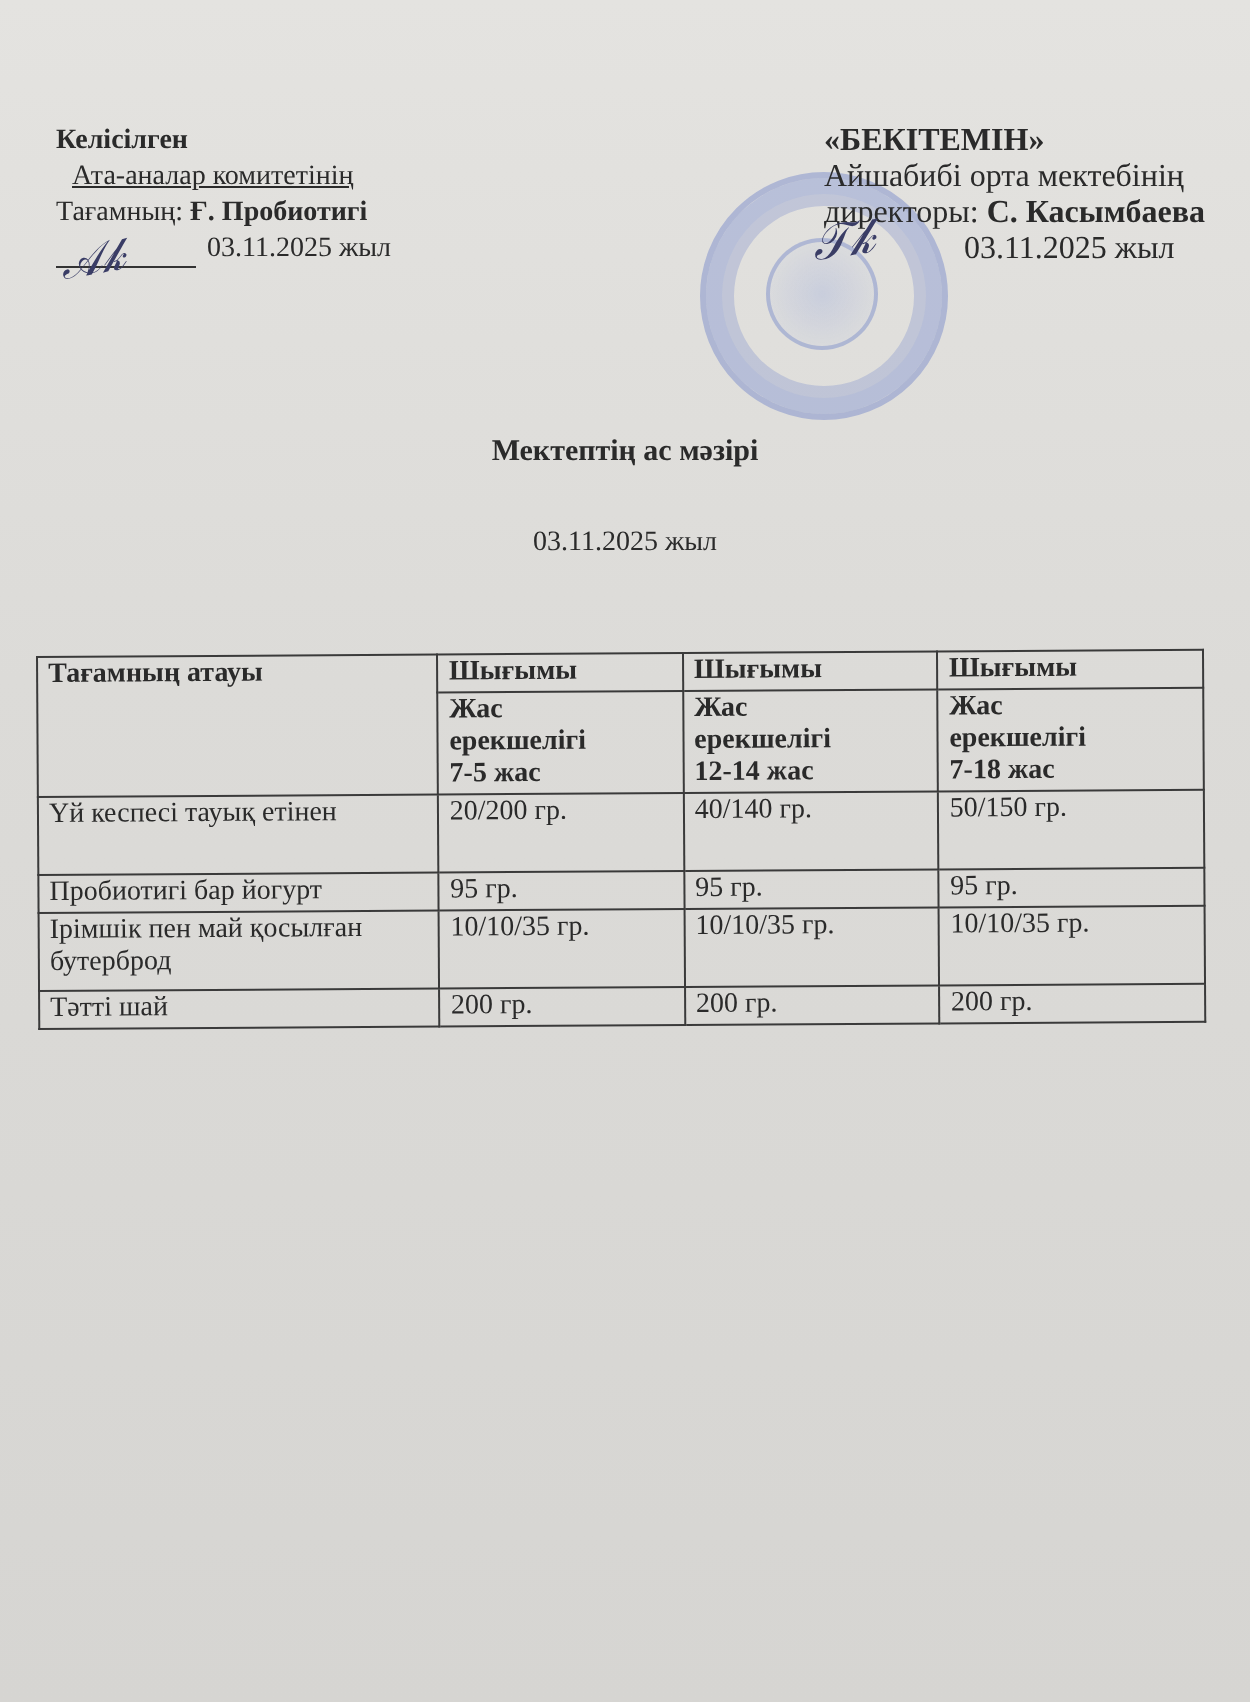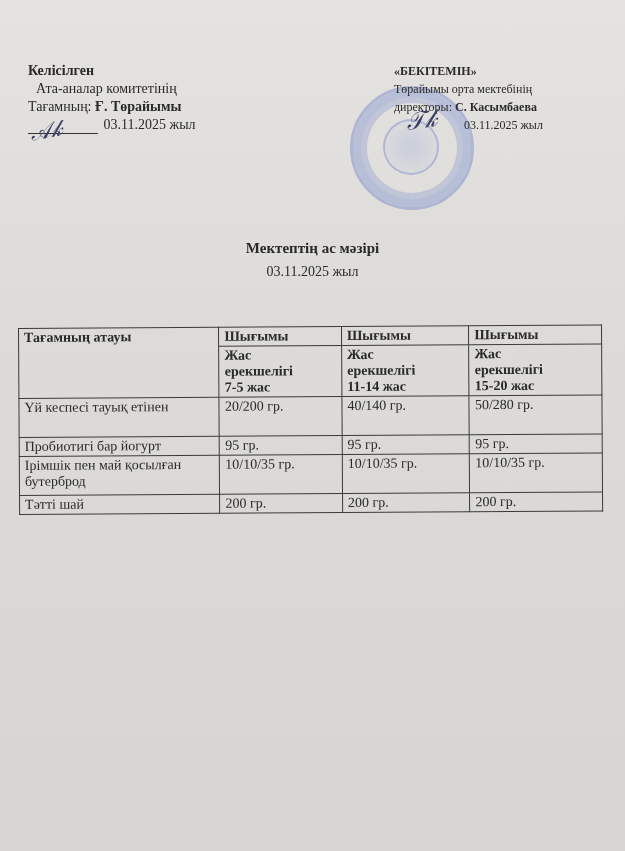--- a/index.html
+++ b/index.html
@@ -5,40 +5,40 @@
     html, body { margin: 0; padding: 0; }
     body {
       width: 625px; height: 851px; overflow: hidden;
       background: linear-gradient(180deg, #e4e3e0 0%, #dcdbd8 40%, #d6d5d2 100%);
       font-family: "Liberation Serif", serif;
       color: #2a2a2a;
       position: relative;
     }
     .page { position: absolute; inset: 0; }
     .left-block { position: absolute; left: 28px; top: 62px; font-size: 14px; line-height: 18px; }
-    .right-block { position: absolute; left: 394px; top: 62px; font-size: 12px; line-height: 18px; }
+    .right-block { position: absolute; left: 412px; top: 62px; font-size: 16px; line-height: 18px; }
     .bold { font-weight: bold; }
-    .indent1 { padding-left: 8px; }
+    .indent1 { padding-left: 8px; text-decoration: underline; }
     .sig-line { display: inline-block; border-bottom: 1px solid #333; width: 70px; margin-right: 2px; vertical-align: bottom; }
     .stamp {
       position: absolute; left: 350px; top: 86px; width: 118px; height: 118px;
       border-radius: 50%;
       border: 3px solid rgba(110,130,200,0.55);
       box-shadow: inset 0 0 0 8px rgba(140,160,220,0.25), inset 0 0 0 14px rgba(110,130,200,0.35);
       opacity: 0.8;
     }
     .stamp-inner {
       position: absolute; left: 30px; top: 30px; width: 52px; height: 52px; border-radius: 50%;
       border: 2px solid rgba(110,130,200,0.5);
       background: radial-gradient(circle, rgba(140,160,220,0.35) 0%, rgba(140,160,220,0.1) 70%);
     }
     .signature { position: absolute; font-family: "DejaVu Serif", serif; color: #3a3d66; font-style: italic; }
     .sig-left { left: 30px; top: 118px; font-size: 22px; transform: rotate(-10deg); }
     .sig-right { left: 406px; top: 106px; font-size: 24px; transform: rotate(-8deg); }
-    .title { position: absolute; left: 0; right: 0; top: 240px; text-align: center; font-weight: bold; font-size: 15px; }
+    .title { position: absolute; left: 0; right: 0; top: 218px; text-align: center; font-weight: bold; font-size: 15px; }
     .subtitle { position: absolute; left: 0; right: 0; top: 264px; text-align: center; font-size: 14px; }
     table.menu {
       position: absolute; left: 18px; top: 328px; width: 584px;
       border-collapse: collapse; font-size: 14px; line-height: 16px;
       transform: rotate(-0.35deg); transform-origin: left top;
     }
     table.menu td {
       border: 1px solid #3a3a3a; vertical-align: top; padding: 1px 5px;
     }
     .c1 { width: 187px; }
@@ -50,36 +50,36 @@
 </head>
 <body>
 
 <div class="page">
 
   <div class="left-block">
     <div class="bold">Келісілген</div>
     <div class="indent1">Ата-аналар комитетінің</div>
     <div>
       <span>Тағамның:</span>
-      <span class="bold">Ғ. Төрайымы</span>
+      <span class="bold">Ғ. Пробиотигі</span>
     </div>
     <div>
       <span class="sig-line"></span>
       <span>03.11.2025 жыл</span>
     </div>
   </div>
   <div class="signature sig-left">𝒜𝓀</div>
 
   <div class="stamp">
     <div class="stamp-inner"></div>
   </div>
 
   <div class="right-block">
     <div class="bold">«БЕКІТЕМІН»</div>
-    <div>Төрайымы орта мектебінің</div>
+    <div>Айшабибі орта мектебінің</div>
     <div>
       <span>директоры:</span>
       <span class="bold">С. Касымбаева</span>
     </div>
     <div style="padding-left:70px">
       <span>03.11.2025  жыл</span>
     </div>
   </div>
   <div class="signature sig-right">𝒯𝓀</div>
 
@@ -96,33 +96,33 @@
     </tr>
     <tr>
       <td class="hdr">
         <div>Жас</div>
         <div>ерекшелігі</div>
         <div>7-5 жас</div>
       </td>
       <td class="hdr">
         <div>Жас</div>
         <div>ерекшелігі</div>
-        <div>11-14 жас</div>
+        <div>12-14 жас</div>
       </td>
       <td class="hdr">
         <div>Жас</div>
         <div>ерекшелігі</div>
-        <div>15-20 жас</div>
+        <div>7-18 жас</div>
       </td>
     </tr>
     <tr>
       <td style="height:36px">Үй кеспесі тауық етінен</td>
       <td>20/200 гр.</td>
       <td>40/140 гр.</td>
-      <td>50/280 гр.</td>
+      <td>50/150 гр.</td>
     </tr>
     <tr>
       <td>Пробиотигі бар йогурт</td>
       <td>95 гр.</td>
       <td>95 гр.</td>
       <td>95 гр.</td>
     </tr>
     <tr>
       <td style="height:36px">Ірімшік пен май қосылған бутерброд</td>
       <td>10/10/35 гр.</td>

